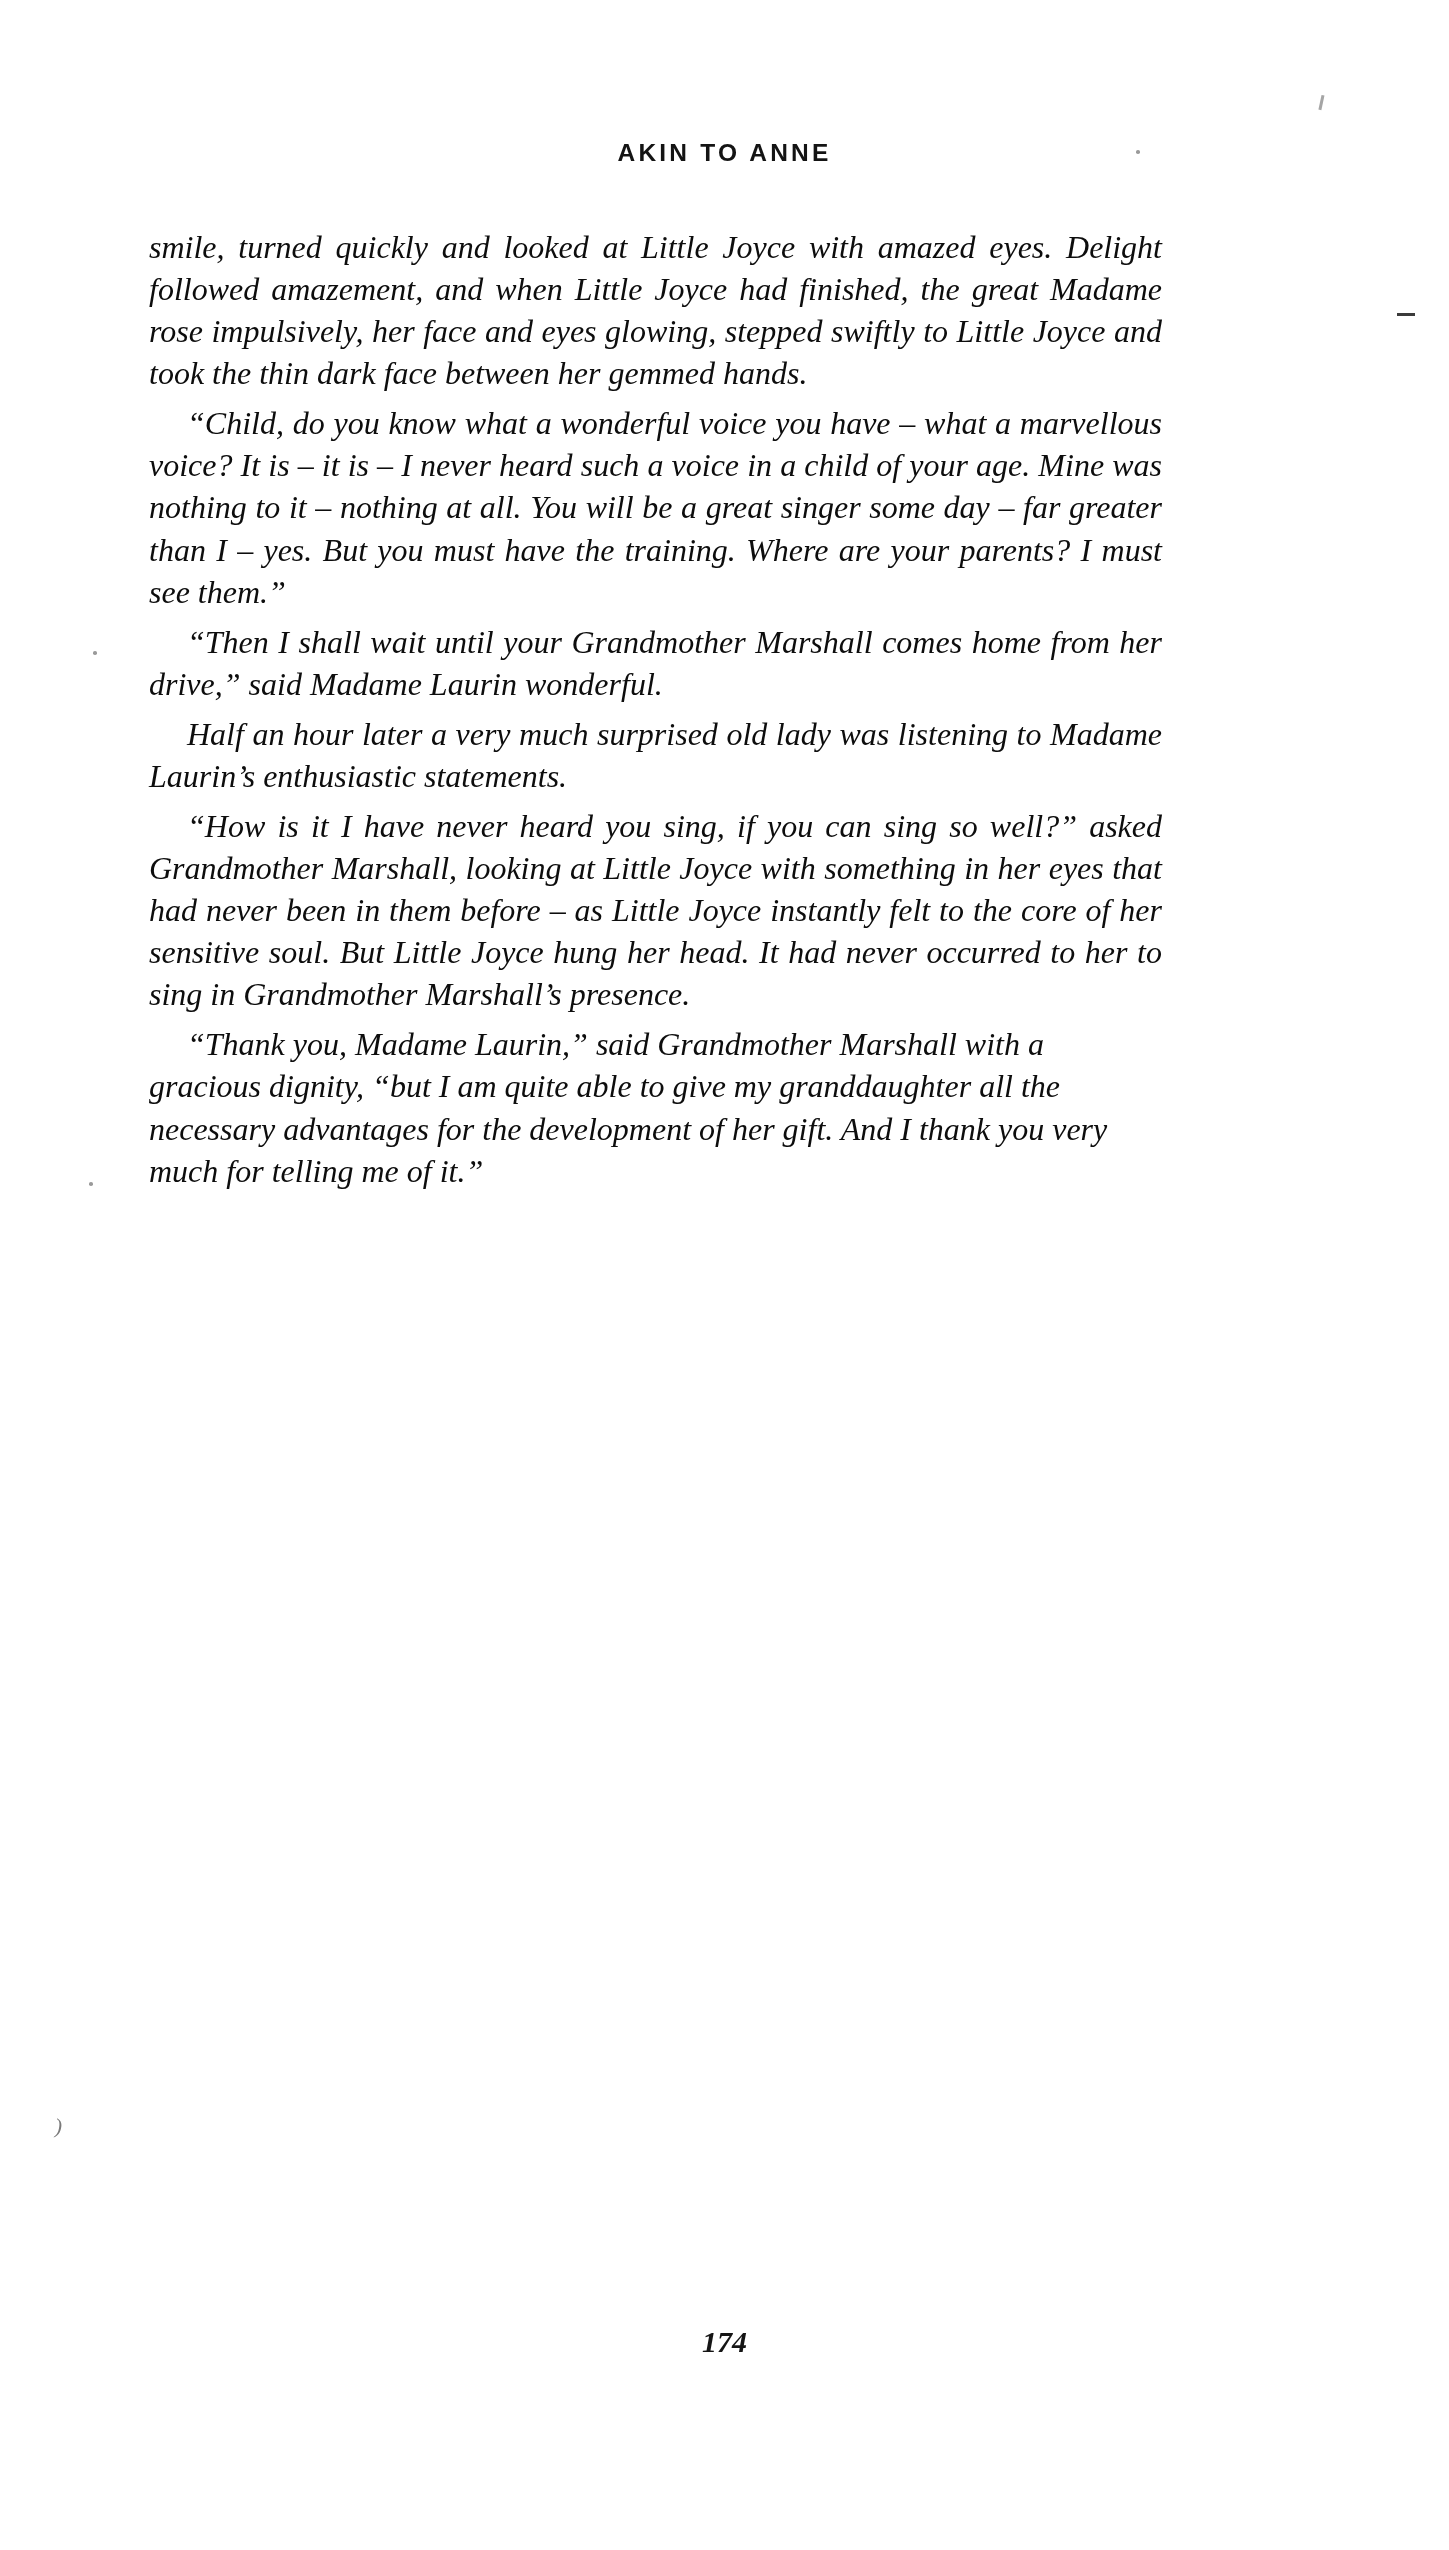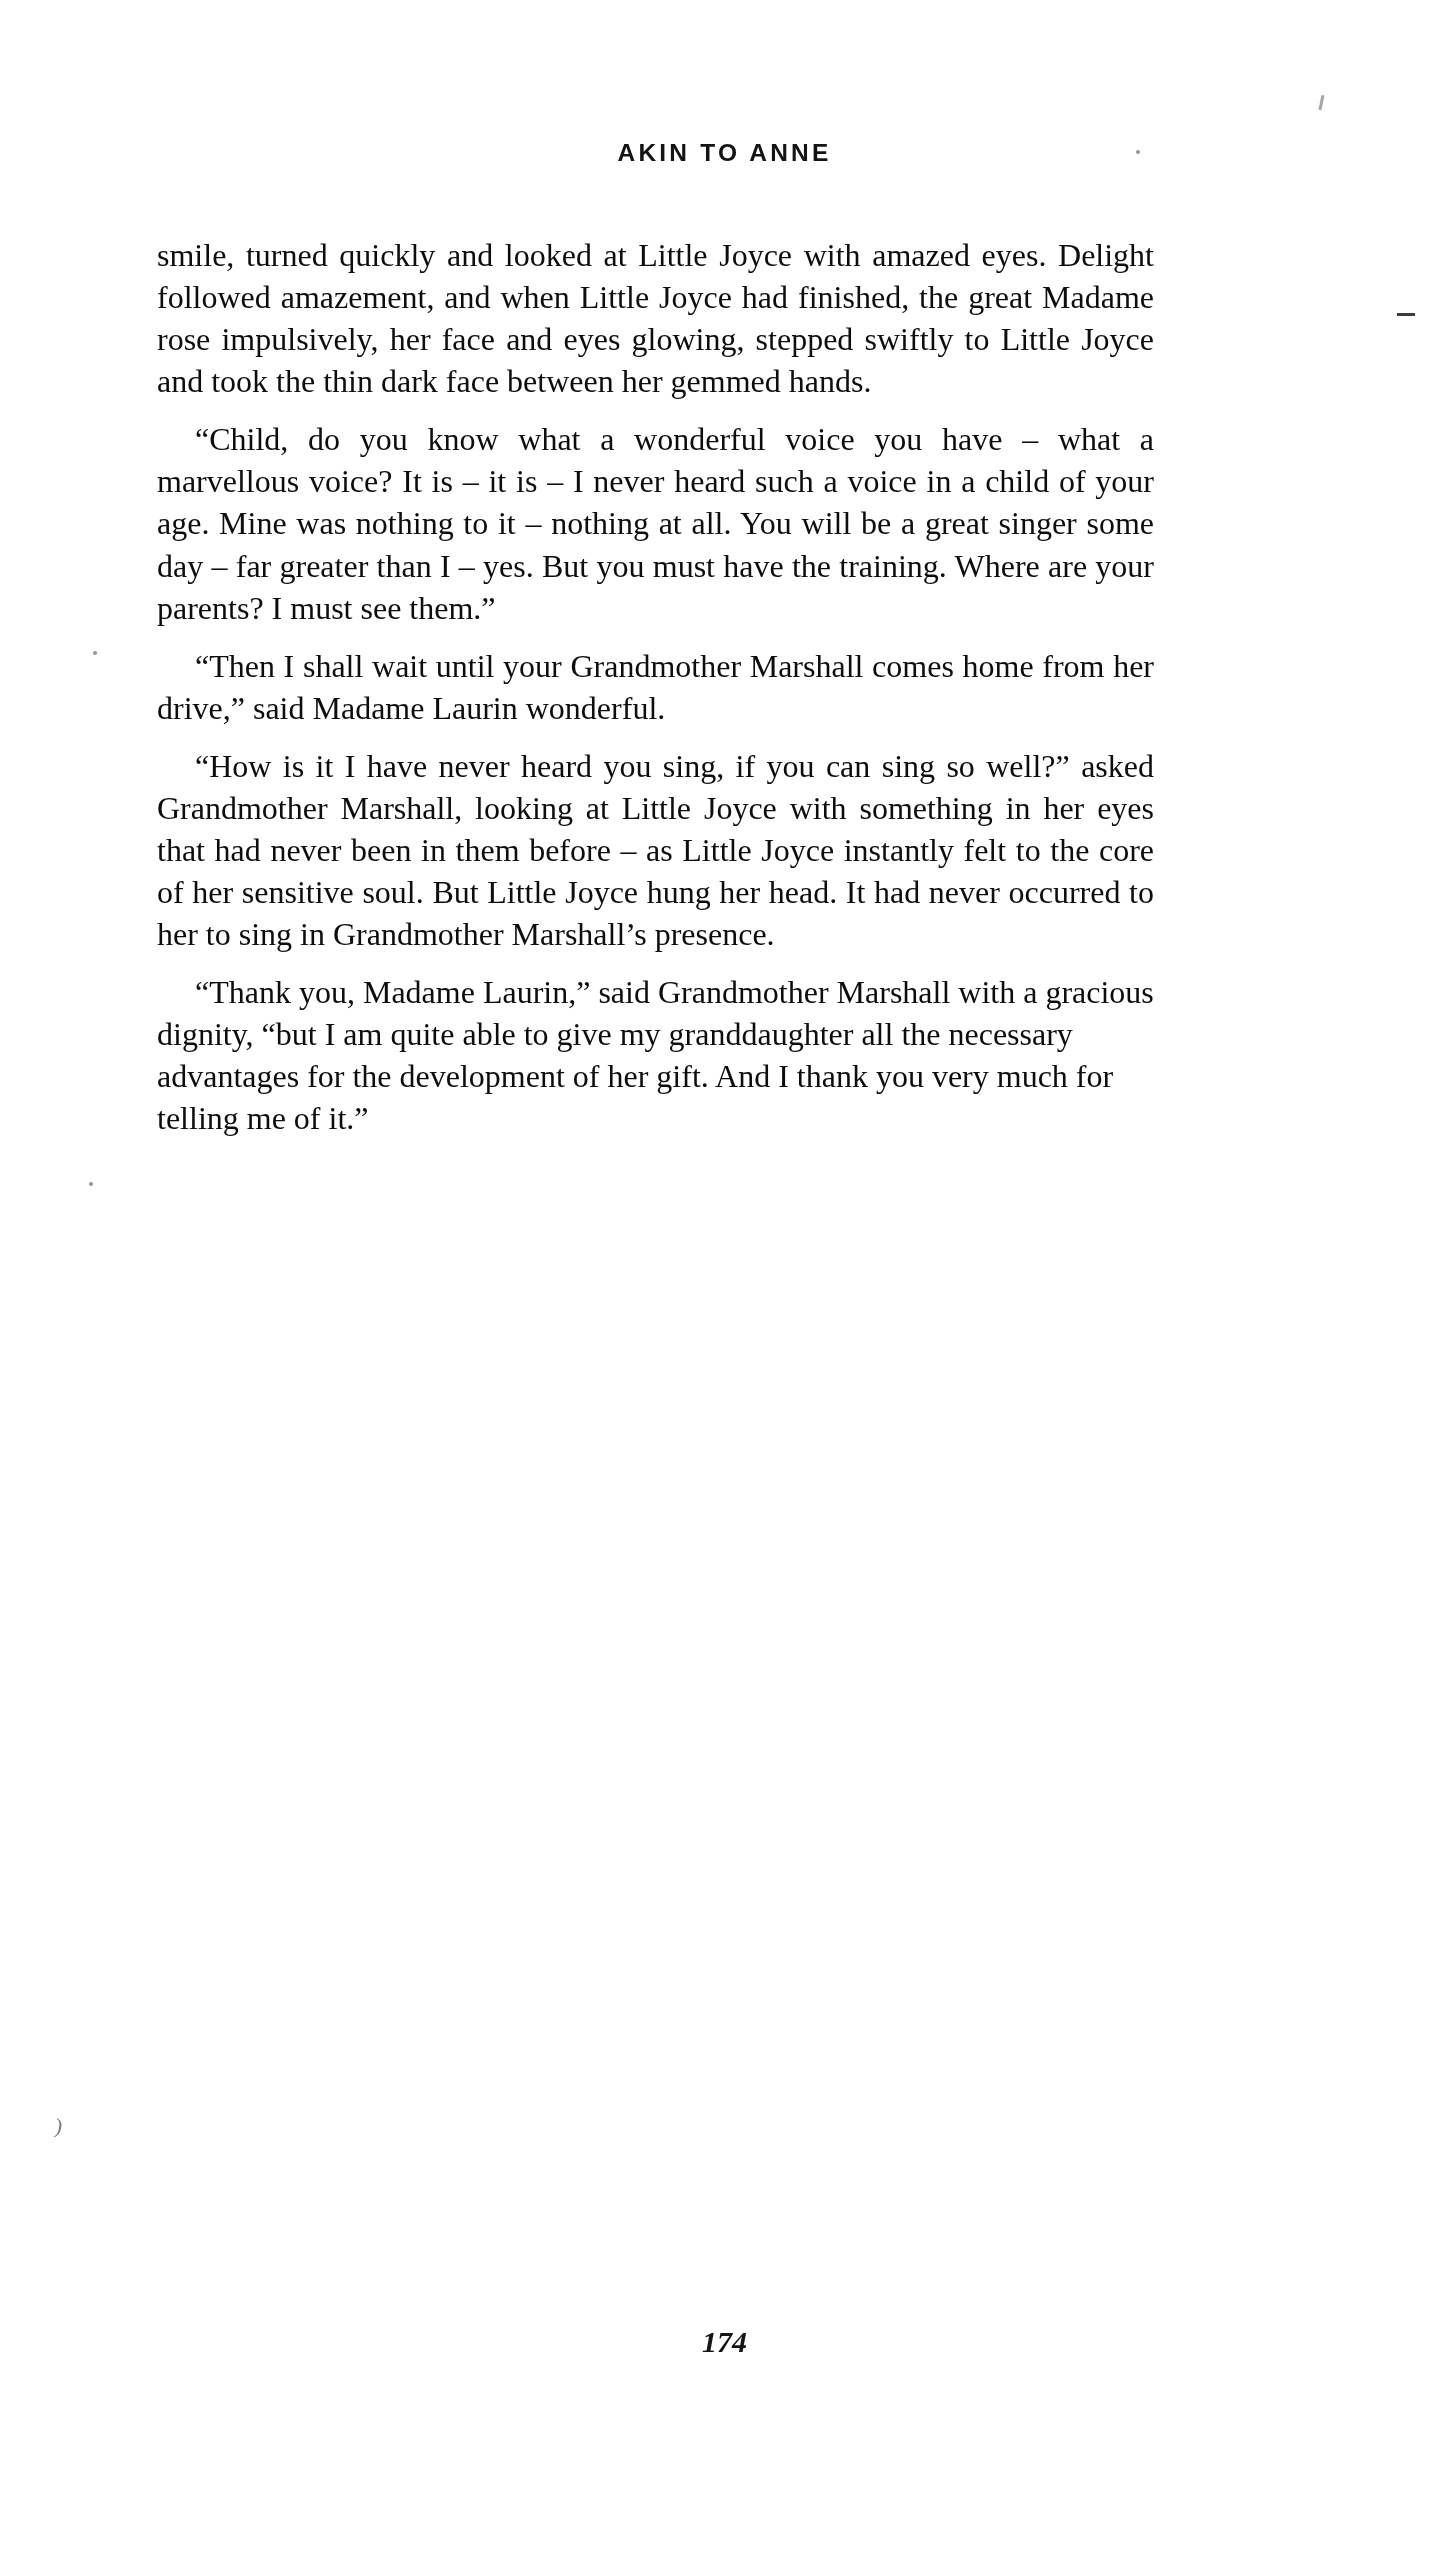--- a/index.html
+++ b/index.html
@@ -44,23 +44,24 @@
     left: 141px;
     width: 1029px;
     font-size: 32px;
     line-height: 1.315;
     color: #0d0d0d;
     text-align: justify;
     text-justify: inter-word;
   }
 
   .body-text p {
-    margin: 16px;
+    margin: 8px;
     padding: 0;
     text-align: justify;
+    font-style: italic;
   }
 
   .body-text p.indent {
     text-indent: 38px;
   }
 
   .body-text p.last-line-natural:last-child {
     text-align: left;
   }
 
@@ -108,20 +109,21 @@
 <body>
 
 <div class="page">
 
   <div class="running-head">AKIN TO ANNE</div>
 
   <div class="body-text">
     <p>smile, turned quickly and looked at Little Joyce with amazed eyes. Delight followed amazement, and when Little Joyce had finished, the great Madame rose impulsively, her face and eyes glowing, stepped swiftly to Little Joyce and took the thin dark face between her gemmed hands.</p>
     <p class="indent">“Child, do you know what a wonderful voice you have – what a marvellous voice? It is – it is – I never heard such a voice in a child of your age. Mine was nothing to it – nothing at all. You will be a great singer some day – far greater than I – yes. But you must have the training. Where are your parents? I must see them.”</p>
     <p class="indent">“Then I shall wait until your Grandmother Marshall comes home from her drive,” said Madame Laurin wonderful.</p>
+    <p class="indent">Half an hour later a very much surprised old lady was listening to Madame Laurin’s enthusiastic statements.</p>
     <p class="indent">“How is it I have never heard you sing, if you can sing so well?” asked Grandmother Marshall, looking at Little Joyce with something in her eyes that had never been in them before – as Little Joyce instantly felt to the core of her sensitive soul. But Little Joyce hung her head. It had never occurred to her to sing in Grandmother Marshall’s presence.</p>
     <p class="indent last-line-natural">“Thank you, Madame Laurin,” said Grandmother Marshall with a gracious dignity, “but I am quite able to give my granddaughter all the necessary advantages for the development of her gift. And I thank you very much for telling me of it.”</p>
   </div>
 
   <div class="folio">174</div>
 
   <span class="mark-dash" style="top:313px; left:1397px;"></span>
   <span class="mark-tick" style="top:95px; left:1320px;"></span>
   <span class="mark-dot" style="top:150px; left:1136px;"></span>
   <span class="mark-dot" style="top:651px; left:93px;"></span>

